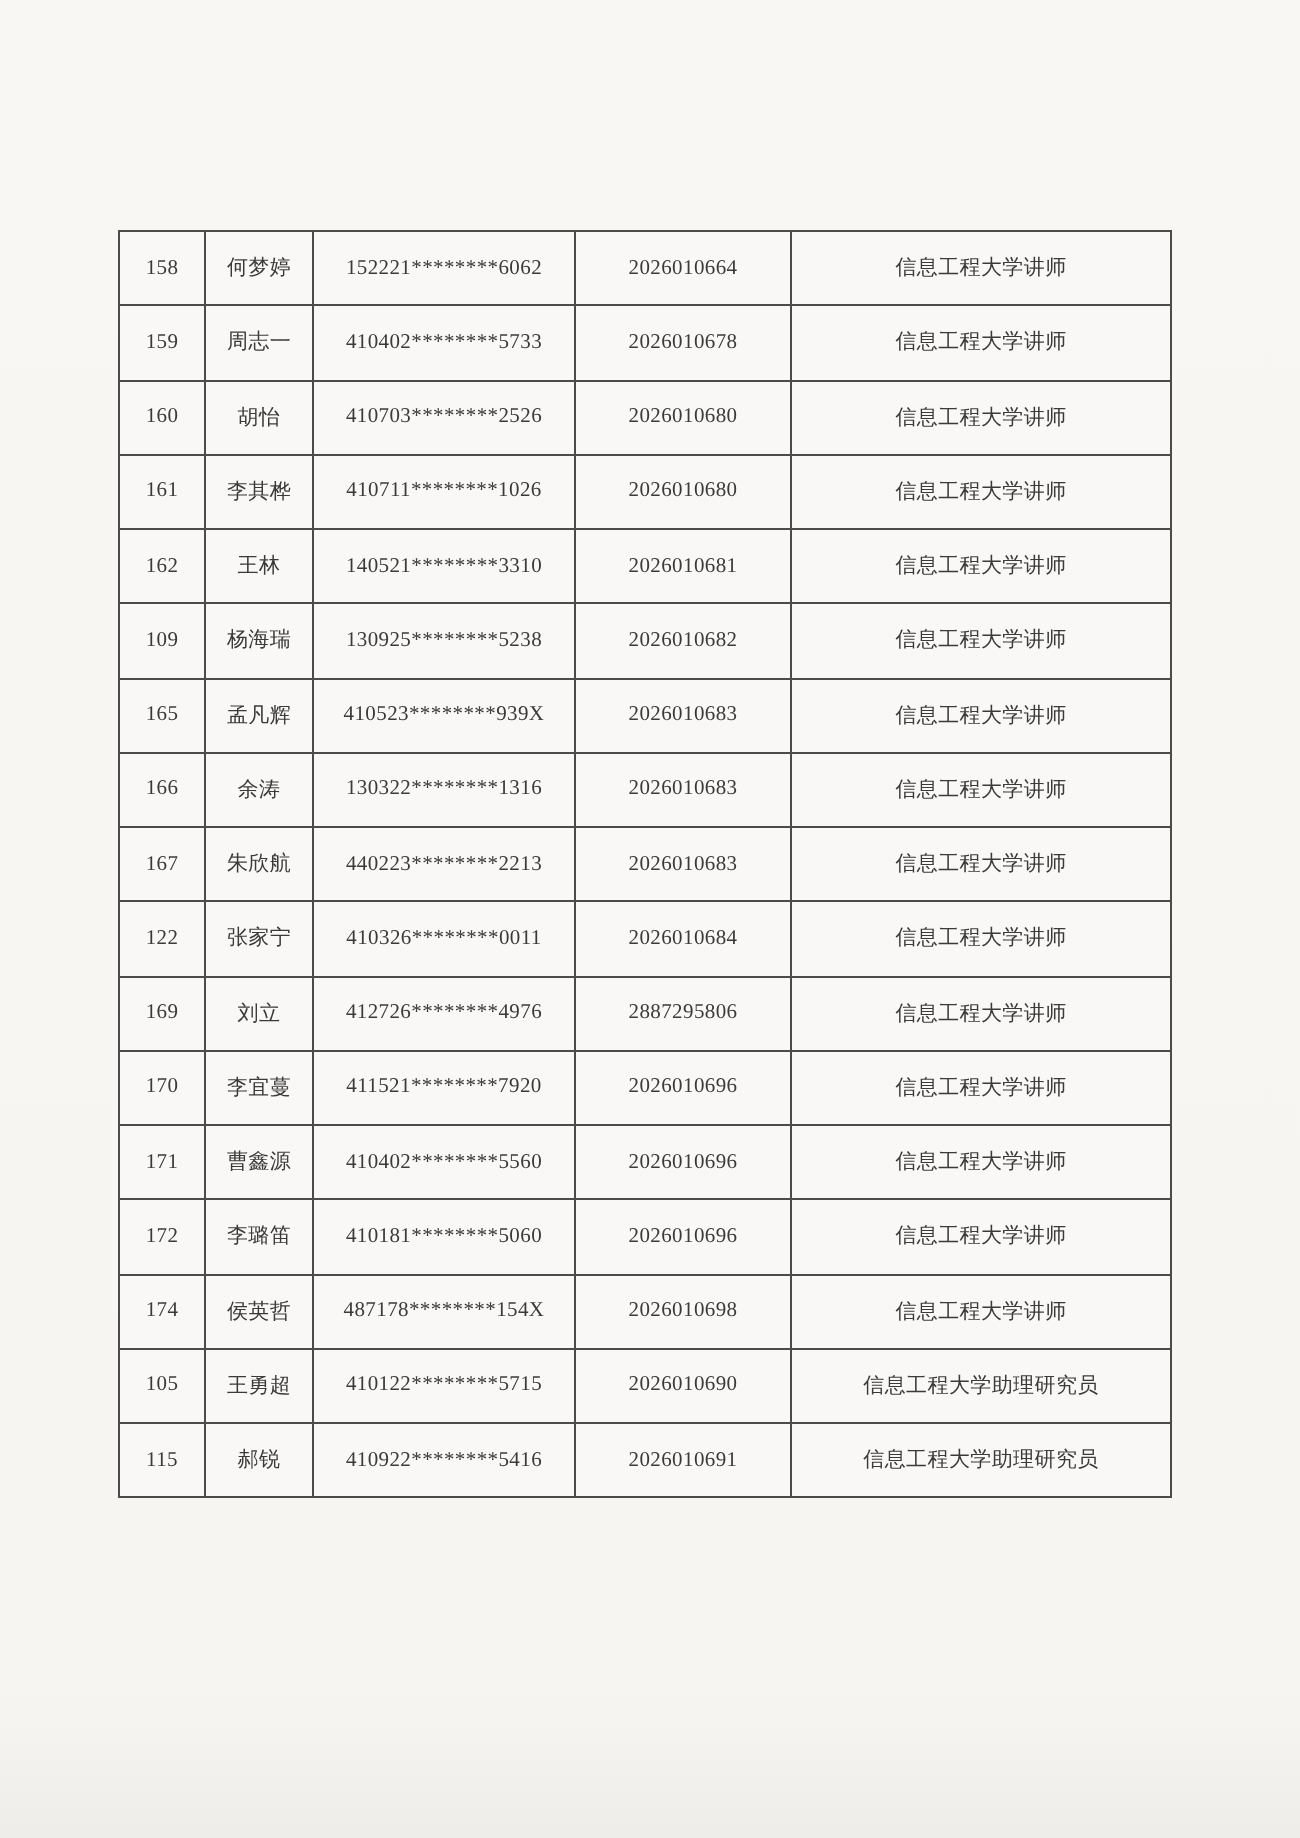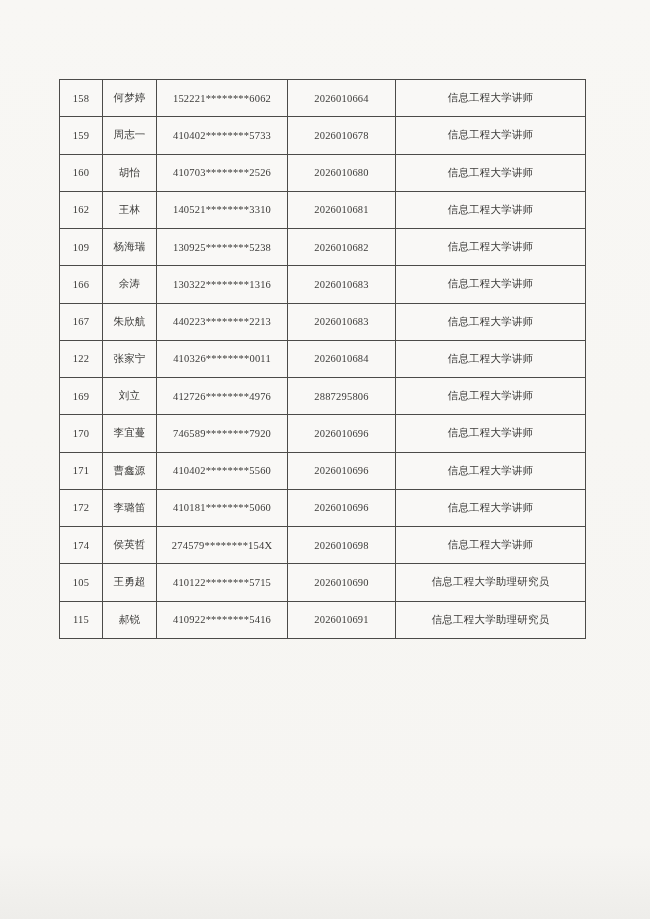--- a/index.html
+++ b/index.html
@@ -39,20 +39,21 @@
     color: #3b3a38;
     letter-spacing: 0.2px;
     overflow: hidden;
     white-space: nowrap;
   }
   table.roster tr {
     height: 37.25px;
   }
   table.roster {
     border: 1.5px solid #4c4b49;
+    margin-top: 36px;
   }
   col.c-index { width: 43px; }
   col.c-name { width: 54px; }
   col.c-id { width: 131px; }
   col.c-reg { width: 108px; }
   col.c-pos { width: 190px; }
 </style>
 </head>
 <body>
 
@@ -81,31 +82,45 @@
     <td>信息工程大学讲师</td>
   </tr>
         <tr>
     <td>160</td>
     <td>胡怡</td>
     <td>410703********2526</td>
     <td>2026010680</td>
     <td>信息工程大学讲师</td>
   </tr>
         <tr>
+    <td>161</td>
+    <td>李其桦</td>
+    <td>410711********1026</td>
+    <td>2026010680</td>
+    <td>信息工程大学讲师</td>
+  </tr>
+        <tr>
     <td>162</td>
     <td>王林</td>
     <td>140521********3310</td>
     <td>2026010681</td>
     <td>信息工程大学讲师</td>
   </tr>
         <tr>
     <td>109</td>
     <td>杨海瑞</td>
     <td>130925********5238</td>
     <td>2026010682</td>
+    <td>信息工程大学讲师</td>
+  </tr>
+        <tr>
+    <td>165</td>
+    <td>孟凡辉</td>
+    <td>410523********939X</td>
+    <td>2026010683</td>
     <td>信息工程大学讲师</td>
   </tr>
         <tr>
     <td>166</td>
     <td>余涛</td>
     <td>130322********1316</td>
     <td>2026010683</td>
     <td>信息工程大学讲师</td>
   </tr>
         <tr>
@@ -125,42 +140,42 @@
         <tr>
     <td>169</td>
     <td>刘立</td>
     <td>412726********4976</td>
     <td>2887295806</td>
     <td>信息工程大学讲师</td>
   </tr>
         <tr>
     <td>170</td>
     <td>李宜蔓</td>
-    <td>746589********7920</td>
+    <td>411521********7920</td>
     <td>2026010696</td>
     <td>信息工程大学讲师</td>
   </tr>
         <tr>
     <td>171</td>
     <td>曹鑫源</td>
     <td>410402********5560</td>
     <td>2026010696</td>
     <td>信息工程大学讲师</td>
   </tr>
         <tr>
     <td>172</td>
     <td>李璐笛</td>
     <td>410181********5060</td>
     <td>2026010696</td>
     <td>信息工程大学讲师</td>
   </tr>
         <tr>
     <td>174</td>
     <td>侯英哲</td>
-    <td>274579********154X</td>
+    <td>487178********154X</td>
     <td>2026010698</td>
     <td>信息工程大学讲师</td>
   </tr>
         <tr>
     <td>105</td>
     <td>王勇超</td>
     <td>410122********5715</td>
     <td>2026010690</td>
     <td>信息工程大学助理研究员</td>
   </tr>

